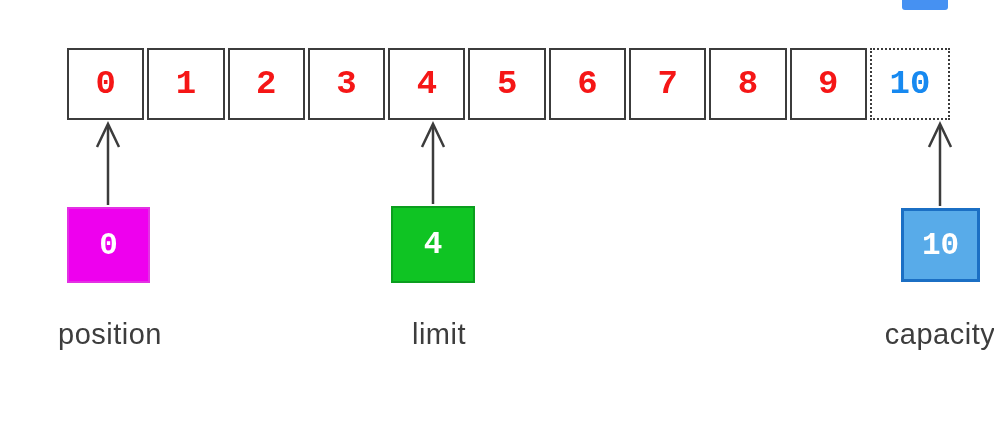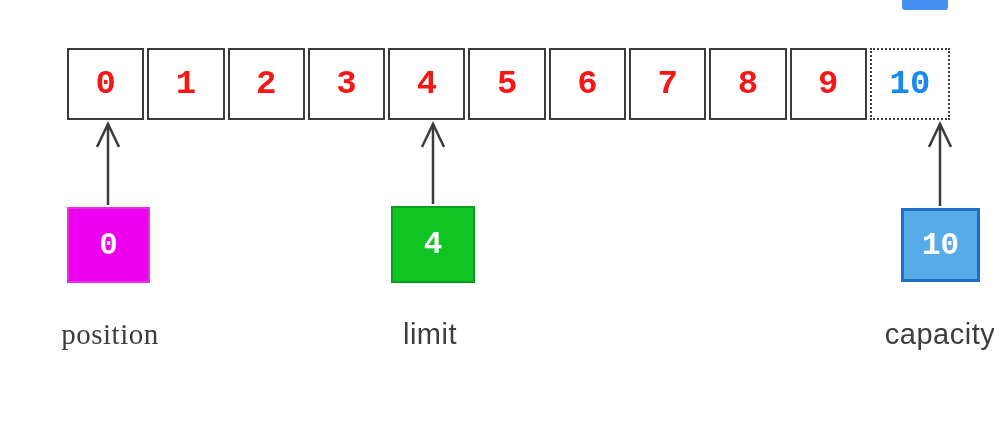--- a/index.html
+++ b/index.html
@@ -88,22 +88,22 @@
   
   .marker-label {
     position: absolute;
     top: 318px;
     width: 160px;
     text-align: center;
     font-size: 29px;
     color: #3d3d3d;
     letter-spacing: 0.5px;
   }
-  .marker-label.position { left: 30px; font-family: Liberation Serif, serif; }
-  .marker-label.limit    { left: 350px; text-align: center; }
+  .marker-label.position { left: 30px; }
+  .marker-label.limit    { left: 359px; text-align: center; }
   .marker-label.capacity { left: 860px; }
 </style>
 </head>
 <body>
 
 <div id="canvas">
 
   <div class="clipped-rect" style="background: rgb(70, 145, 242);"></div>
 
   <div class="array-row" id="array-row">

